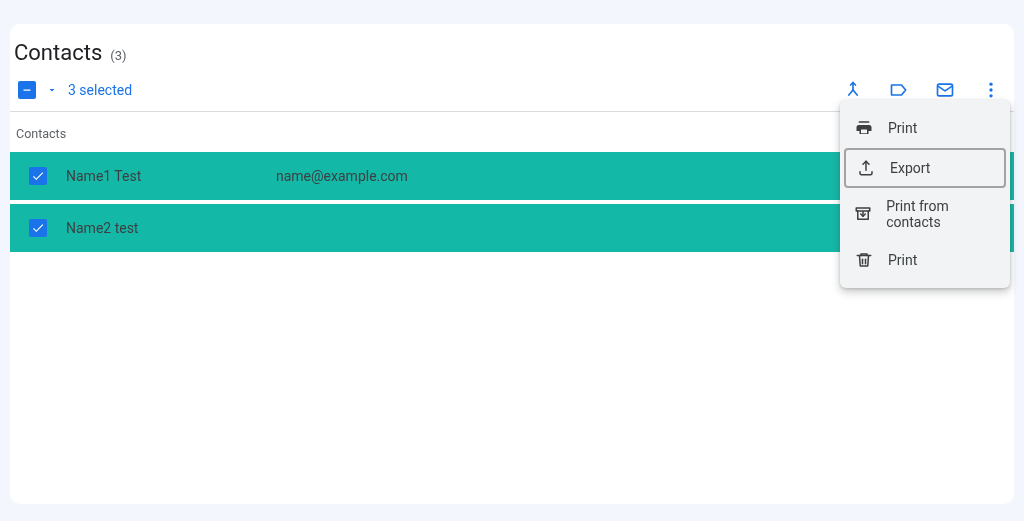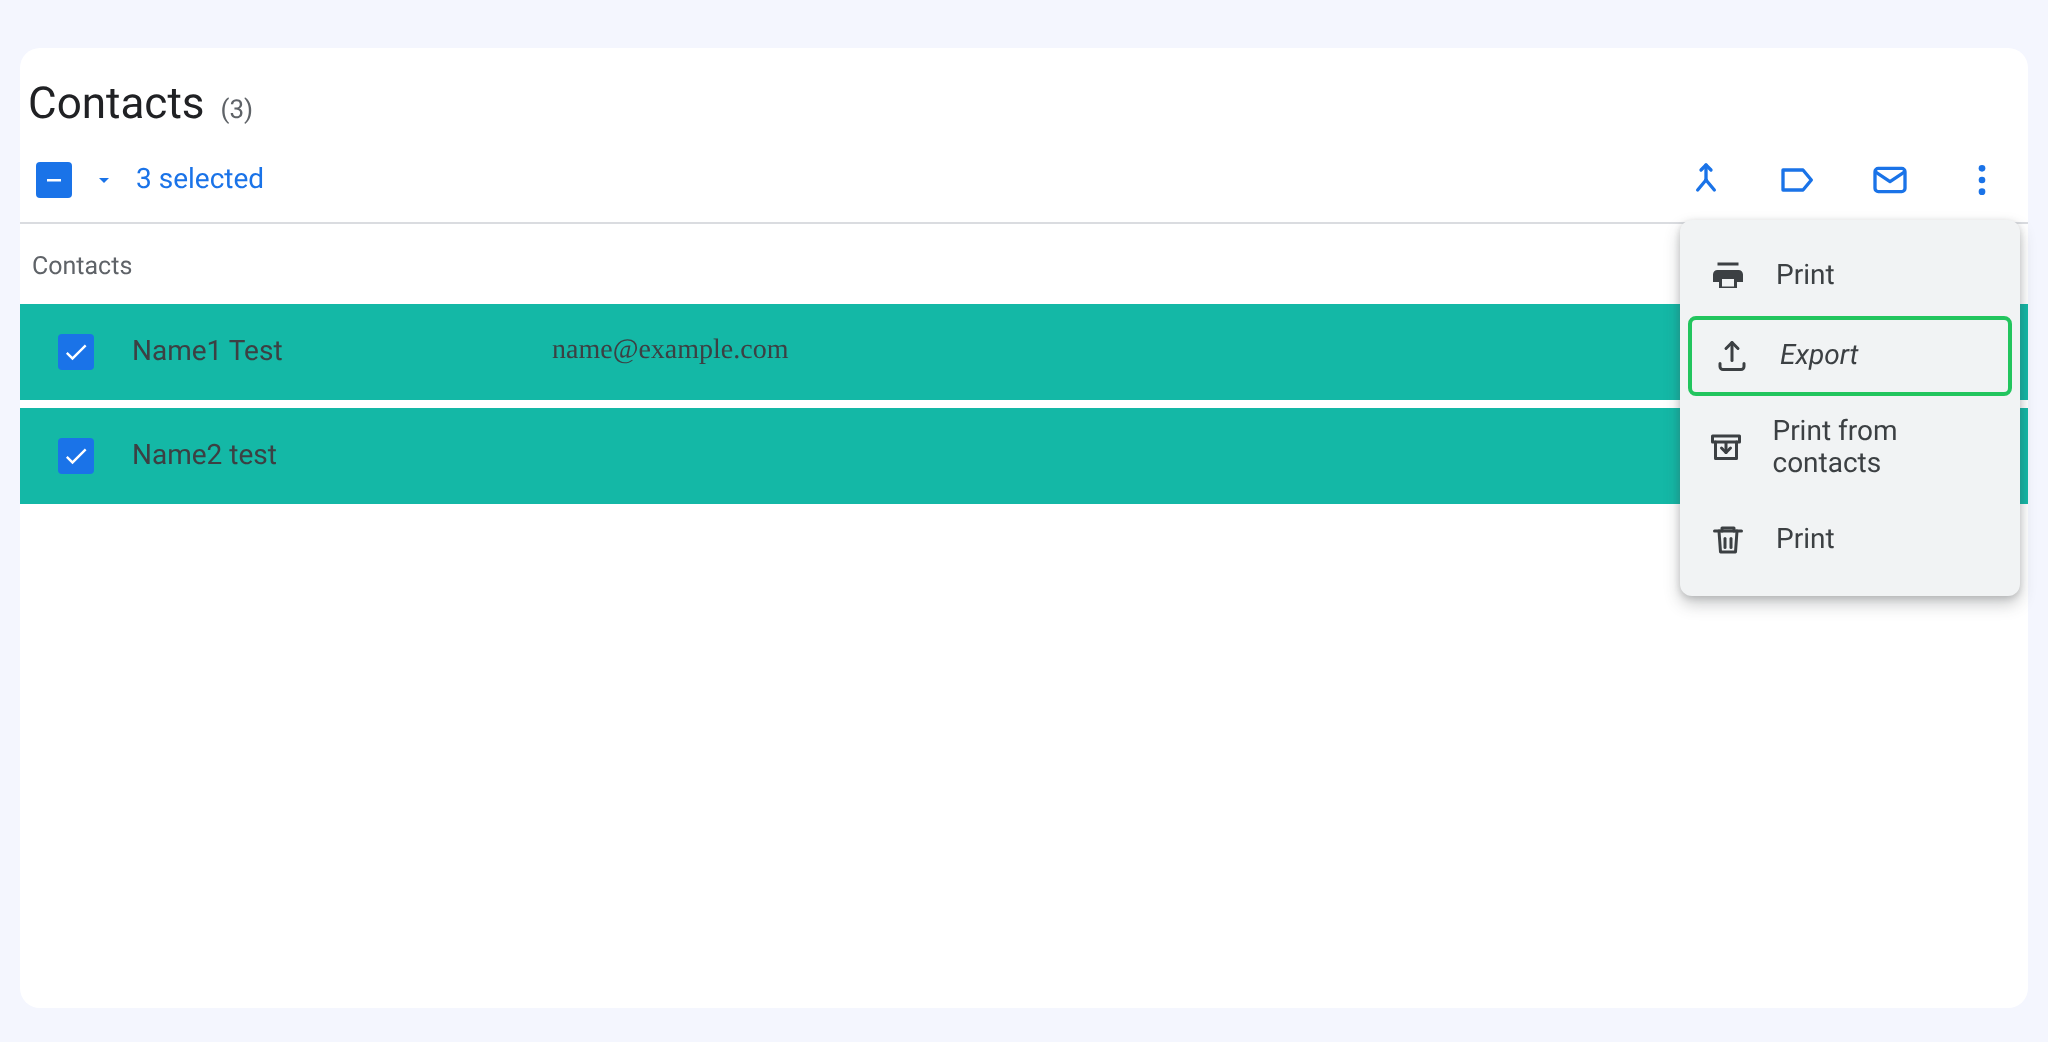--- a/index.html
+++ b/index.html
@@ -99,26 +99,26 @@
   }
   .row .cb-cell { display:flex; justify-content:center; }
   .checkbox {
     width: 18px; height: 18px;
     background: #1a73e8;
     border-radius: 2px;
     display:flex; align-items:center; justify-content:center;
     color:#fff;
   }
   .row .name { font-size: 14px; color: #3c4043; }
-  .row .email { font-size: 14px; color: #3c4043; font-family: Liberation Serif, serif; }
+  .row .email { font-size: 14px; color: #3c4043; }
 
   
   .menu {
     position: absolute;
-    top: 86px;
+    top: 76px;
     right: 4px;
     width: 170px;
     background: #f1f3f4;
     border-radius: 6px;
     box-shadow: 0 4px 8px rgba(60,64,67,.28), 0 1px 3px rgba(60,64,67,.2);
     padding: 8px 0;
     z-index: 50;
   }
   .menu-item {
     display:flex;
@@ -129,24 +129,23 @@
     color: #3c4043;
     cursor: pointer;
   }
   .menu-item .mi-icon {
     width: 20px; height:20px;
     display:flex; align-items:center; justify-content:center;
     color:#3c4043;
   }
   .menu-item.focused {
     margin: 0 4px;
-    border: 2px solid #22c55e;
+    border: 2px solid #a3a3a3;
     border-radius: 4px;
     padding: 8px 10px;
-    font-style: italic;
   }
 </style>
 </head>
 <body>
 
 <div class="card">
 
   <div class="title-row">
     <span class="title">Contacts</span>
     <span class="title-count">(3)</span>

